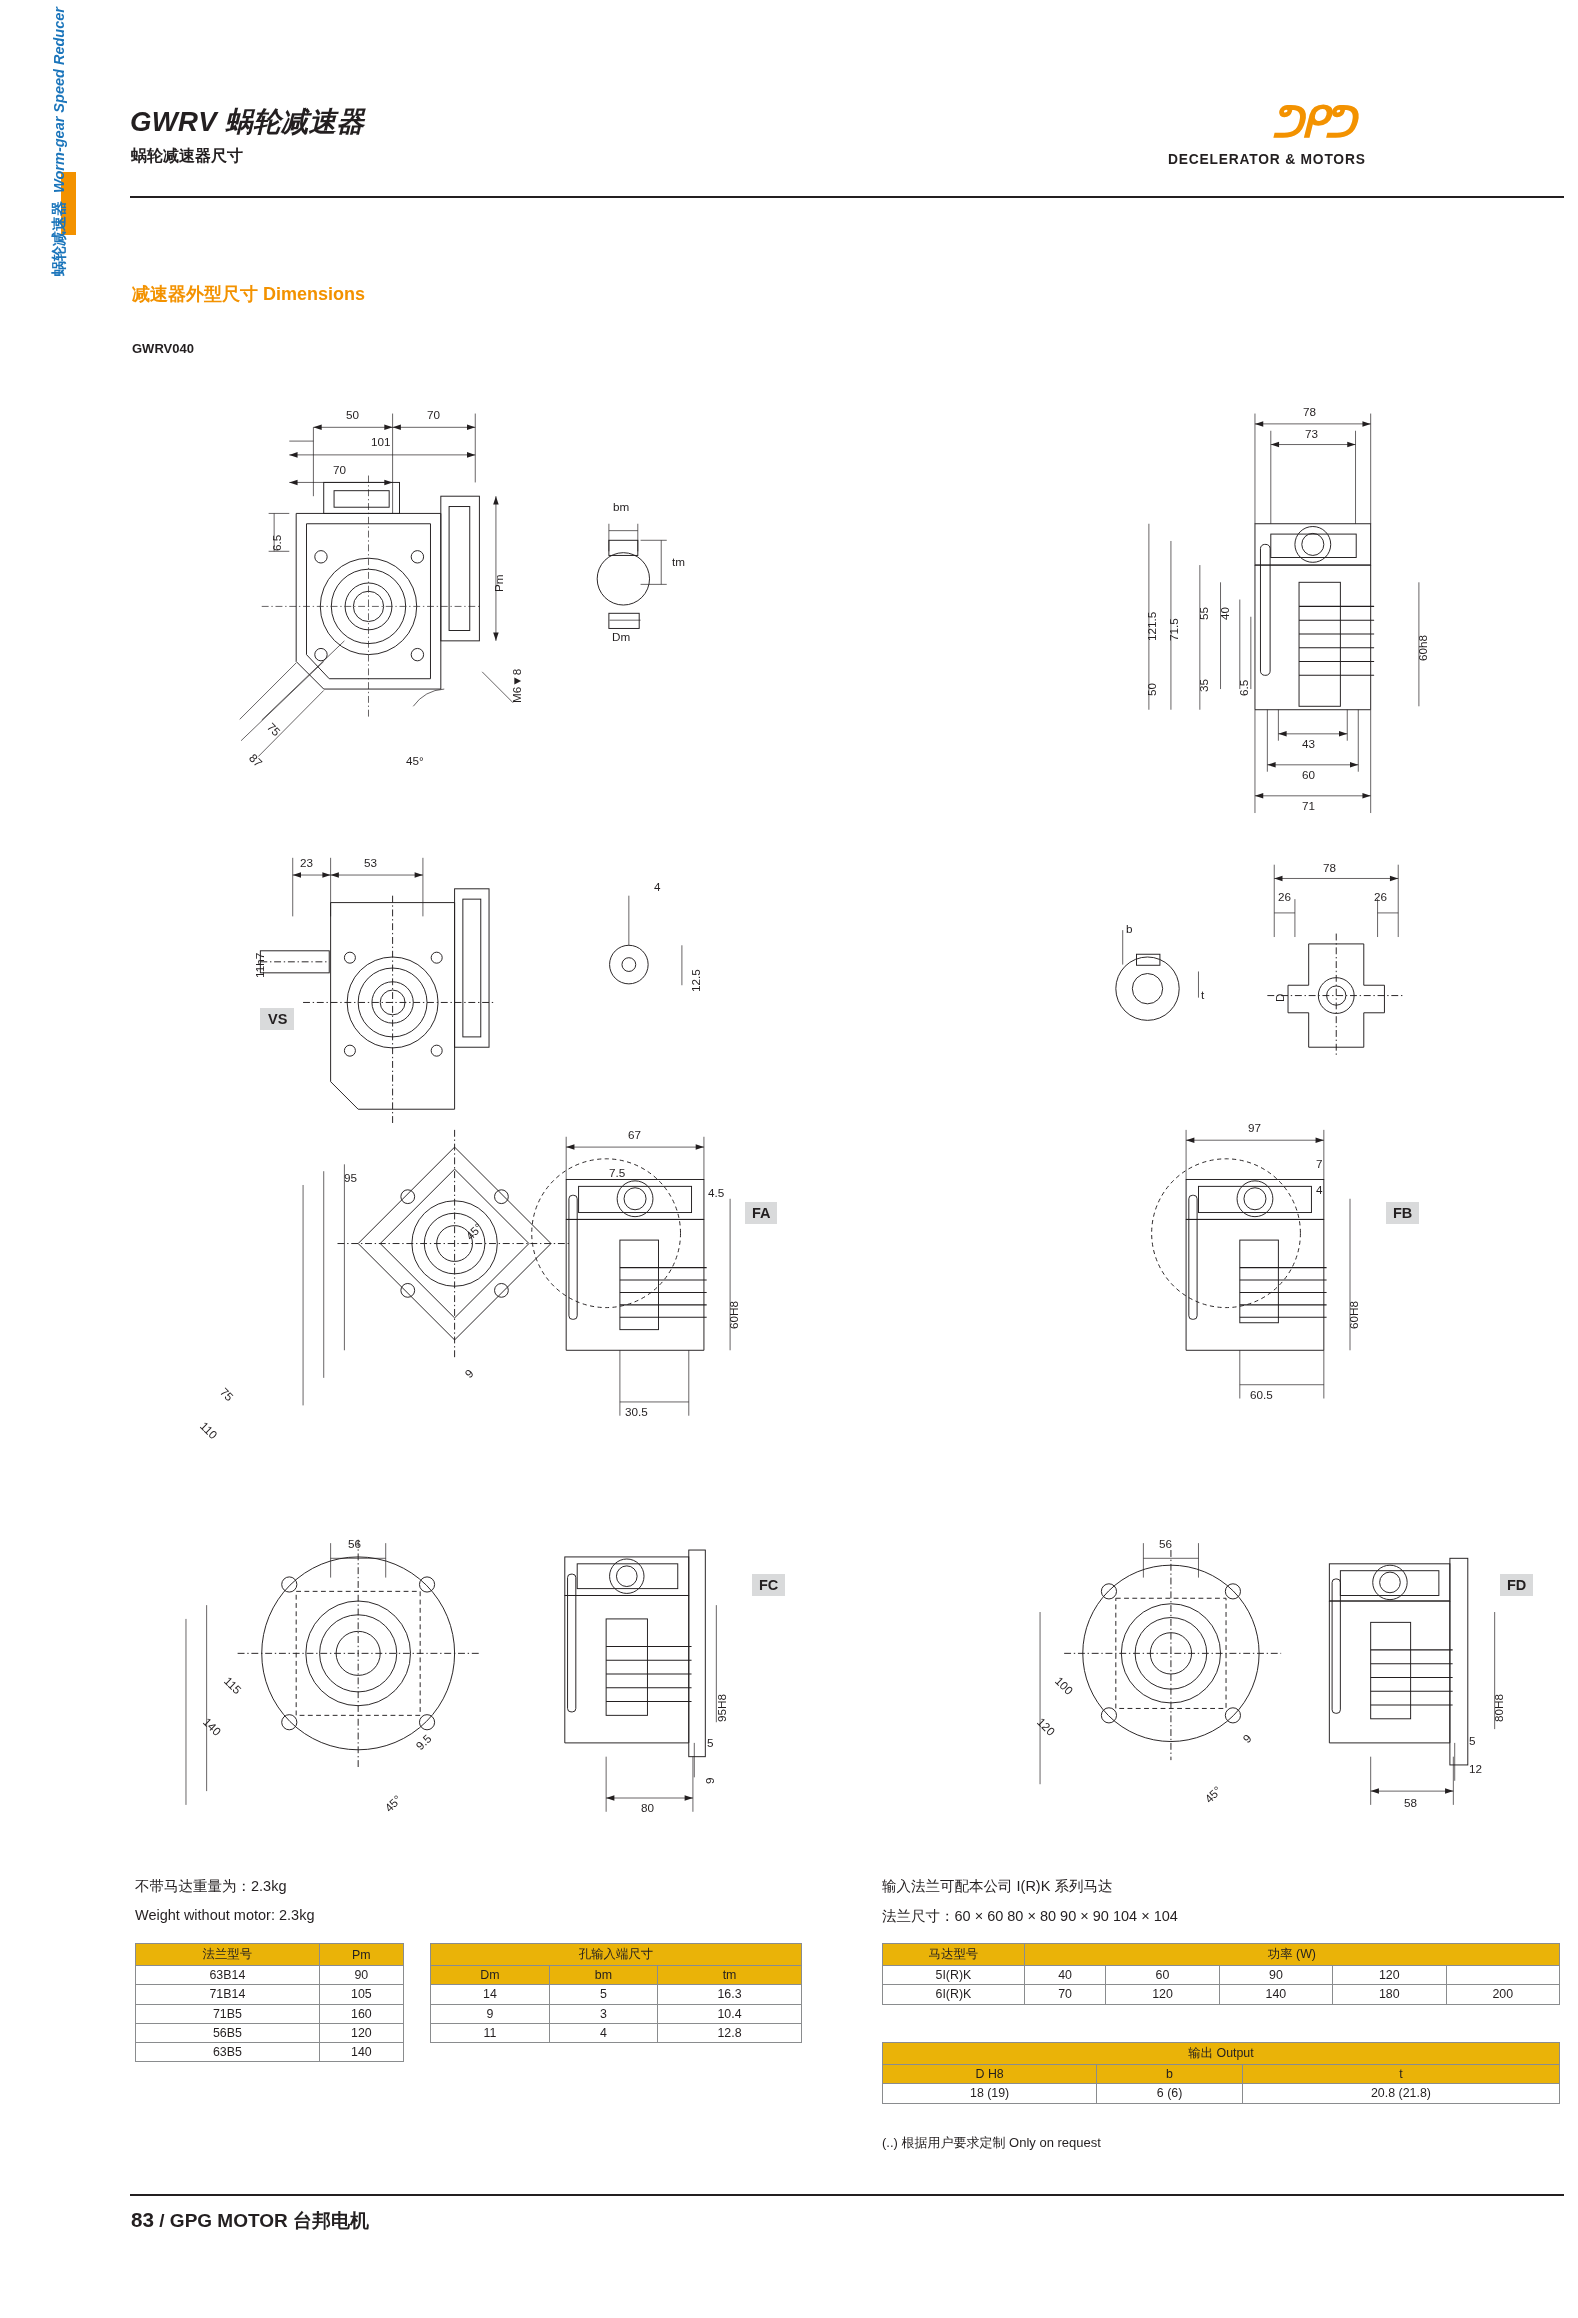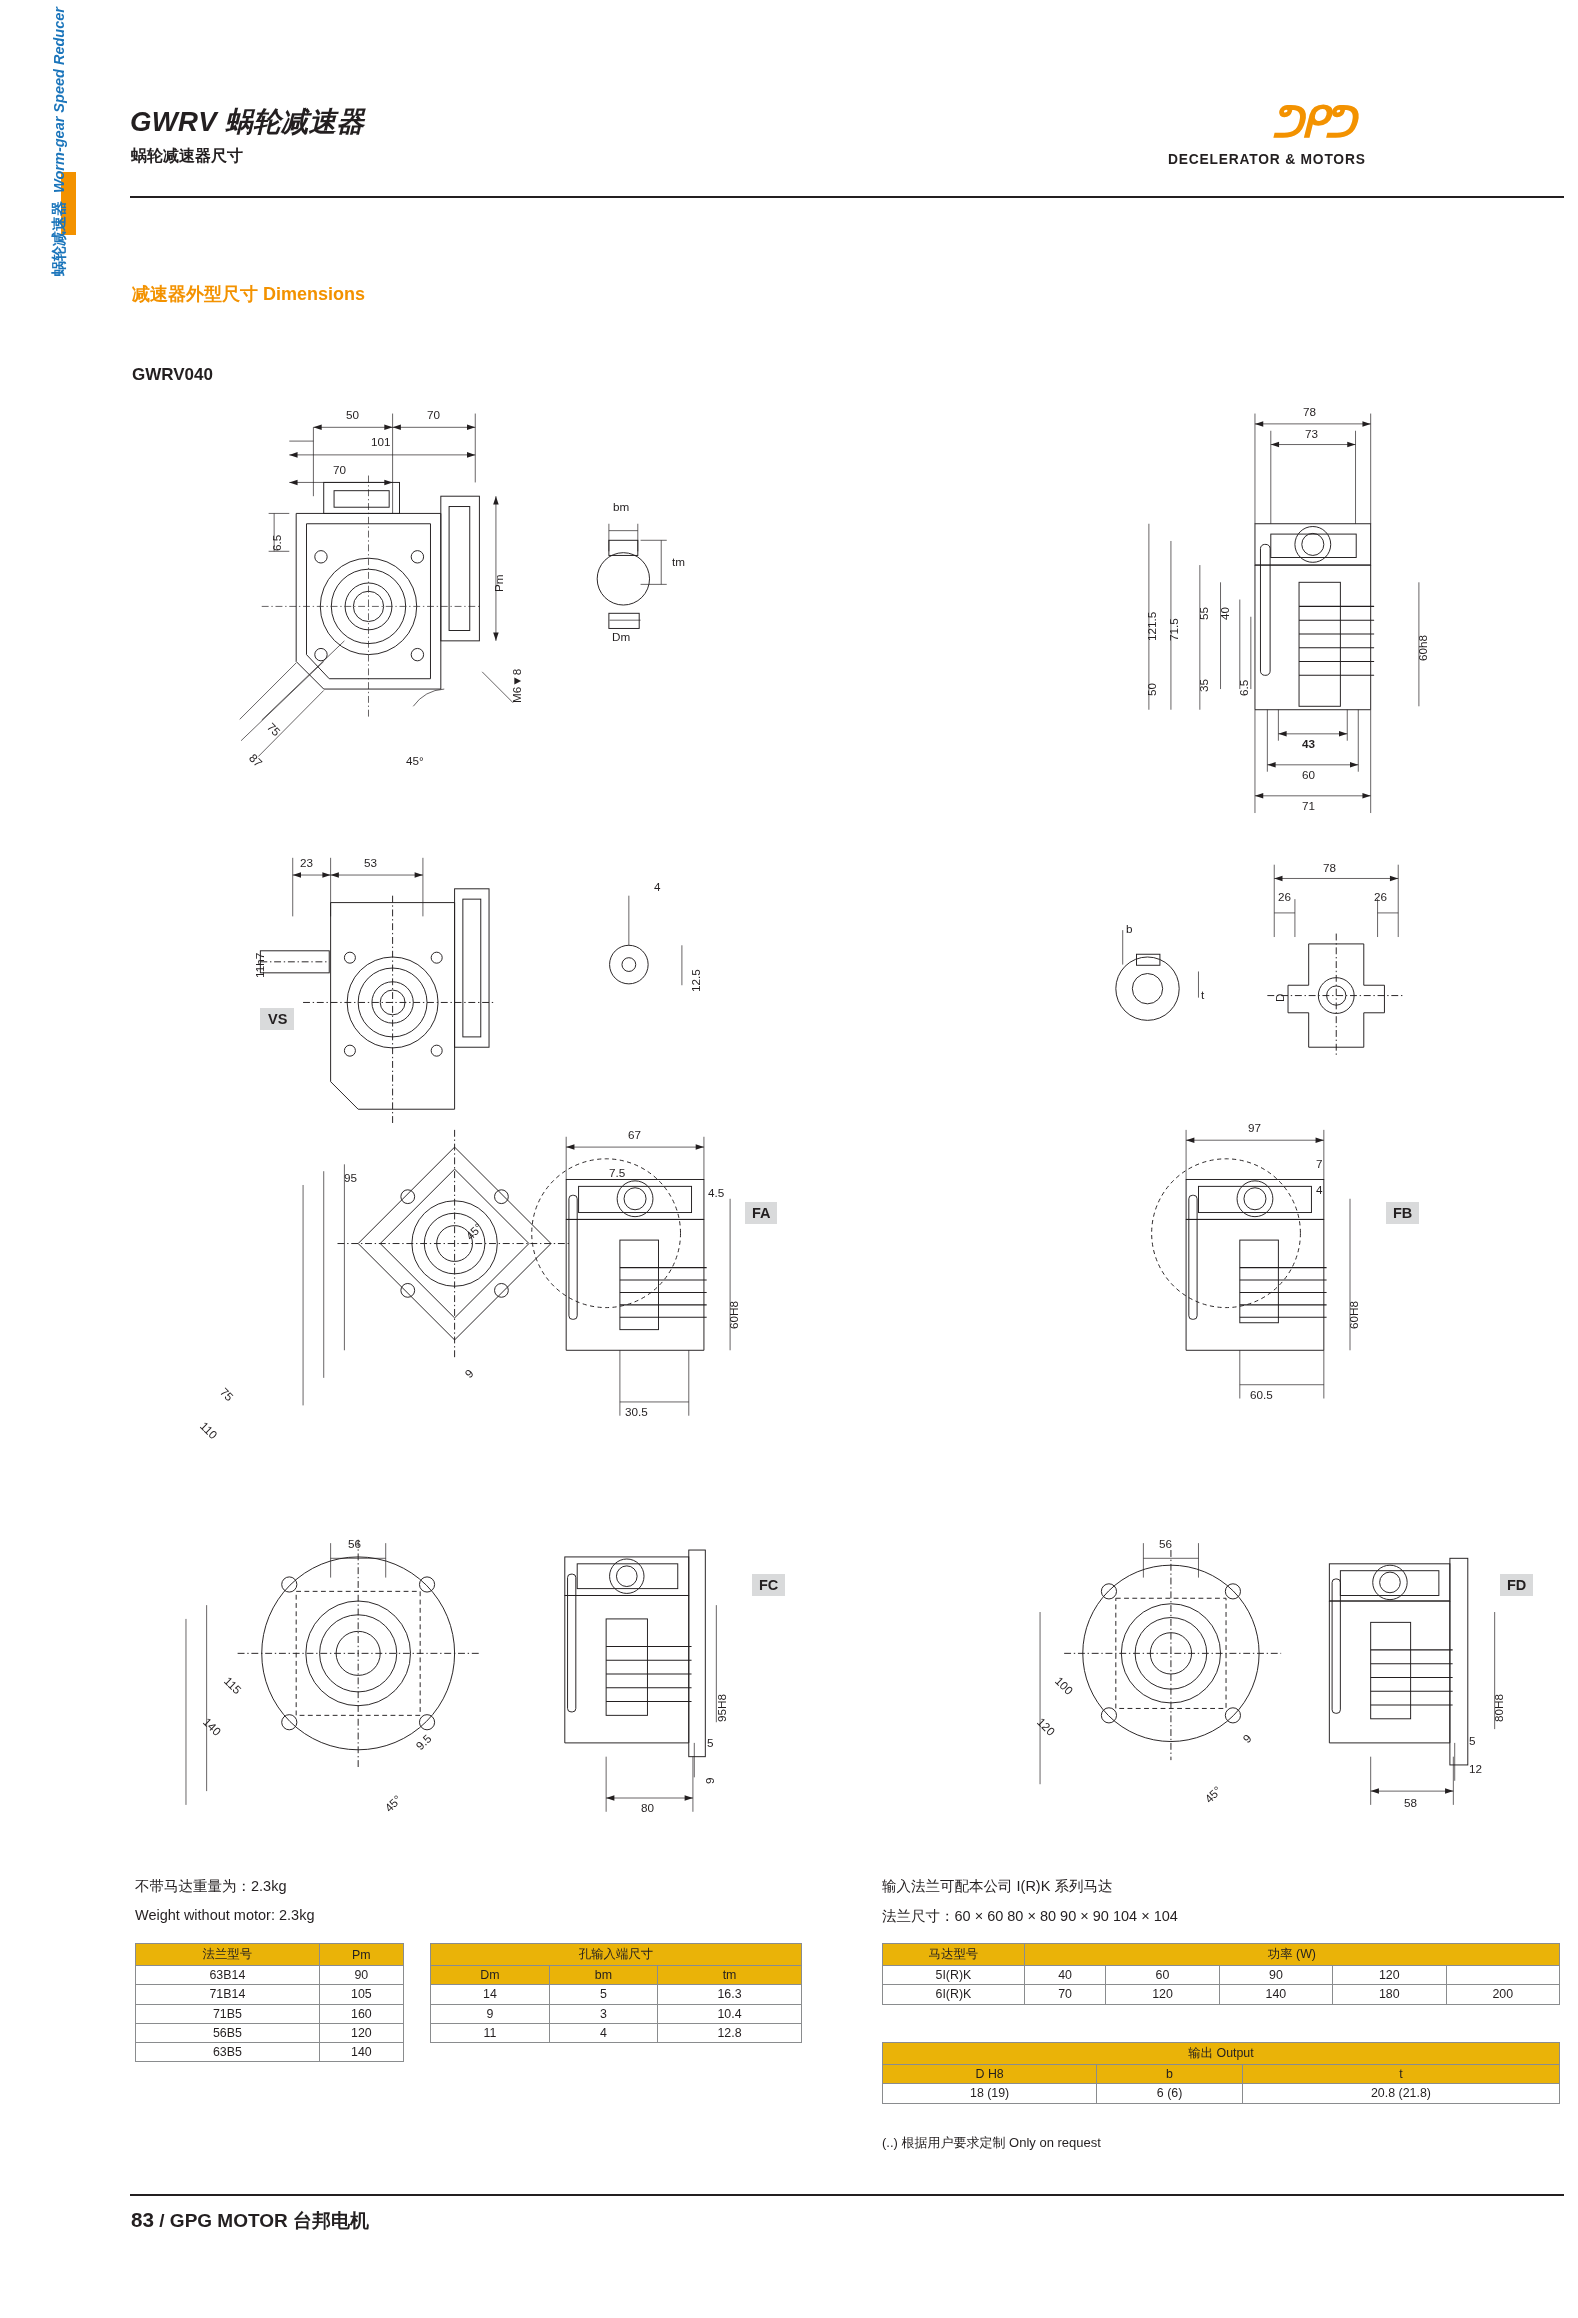--- a/index.html
+++ b/index.html
@@ -52,21 +52,21 @@
     position:absolute;left:0;top:56px;width:289px;text-align:left;
     font-size:13.8px;font-weight:bold;letter-spacing:0.8px;color:#231f20;
   }
 
   
   .sec-title{
     position:absolute;left:132px;top:282px;font-size:18px;font-weight:bold;color:#f39200;
   }
   .sec-title .en{color:#f39200;}
   .model{
-    position:absolute;left:132px;top:341px;font-size:17px;font-weight:bold;margin-top:24px;
+    position:absolute;left:132px;top:341px;font-size:13px;font-weight:bold;
   }
 
   
   svg.draw{position:absolute;left:0;top:0;width:1578px;height:2319px;pointer-events:none;}
 
   .lbl{
     position:absolute;font-size:11.7px;color:#231f20;white-space:nowrap;
   }
   .lbl.rot{transform-origin:0 0;transform:rotate(-90deg);}
   .lbl.rot45{transform-origin:0 0;transform:rotate(-45deg);}
@@ -533,21 +533,21 @@
   <div class="lbl" style="left:1303px;top:405px;">78</div>
   <div class="lbl" style="left:1305px;top:427px;">73</div>
   <div class="lbl rot" style="left:1145px;top:641px;">121.5</div>
   <div class="lbl rot" style="left:1167px;top:641px;">71.5</div>
   <div class="lbl rot" style="left:1197px;top:620px;">55</div>
   <div class="lbl rot" style="left:1218px;top:620px;">40</div>
   <div class="lbl rot" style="left:1145px;top:696px;">50</div>
   <div class="lbl rot" style="left:1197px;top:692px;">35</div>
   <div class="lbl rot" style="left:1237px;top:696px;">6.5</div>
   <div class="lbl rot" style="left:1416px;top:661px;">60h8</div>
-  <div class="lbl" style="left:1302px;top:737px;font-weight:bold;">43</div>
+  <div class="lbl" style="left:1302px;top:737px;">43</div>
   <div class="lbl" style="left:1302px;top:768px;">60</div>
   <div class="lbl" style="left:1302px;top:799px;">71</div>
 
   <div class="lbl" style="left:300px;top:856px;">23</div>
   <div class="lbl" style="left:364px;top:856px;">53</div>
   <div class="lbl rot" style="left:253px;top:978px;">11h7</div>
   <div class="lbl" style="left:654px;top:880px;">4</div>
   <div class="lbl rot" style="left:689px;top:992px;">12.5</div>
   <div class="lbl" style="left:1323px;top:861px;">78</div>
   <div class="lbl" style="left:1278px;top:890px;">26</div>

